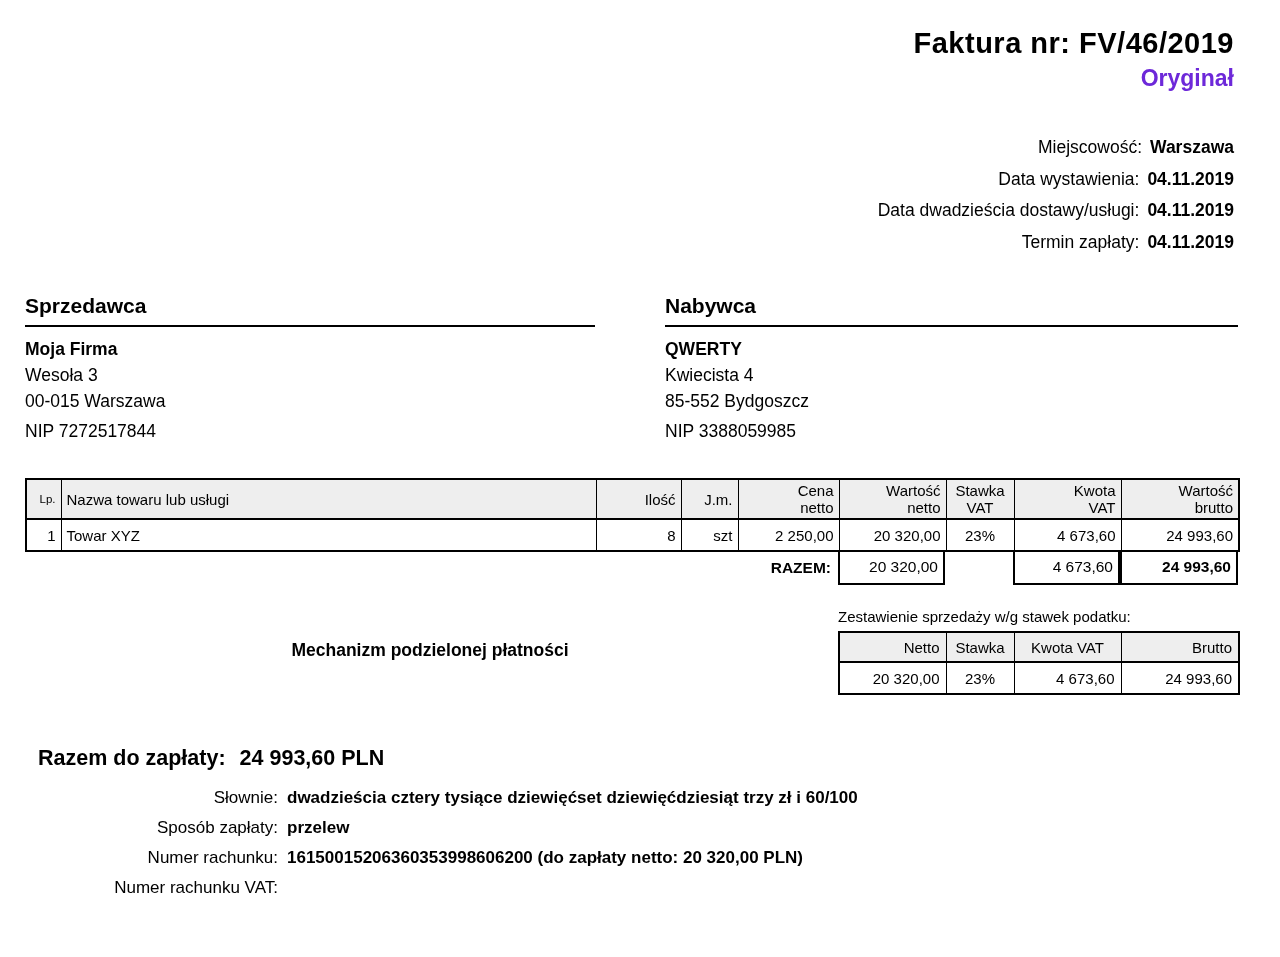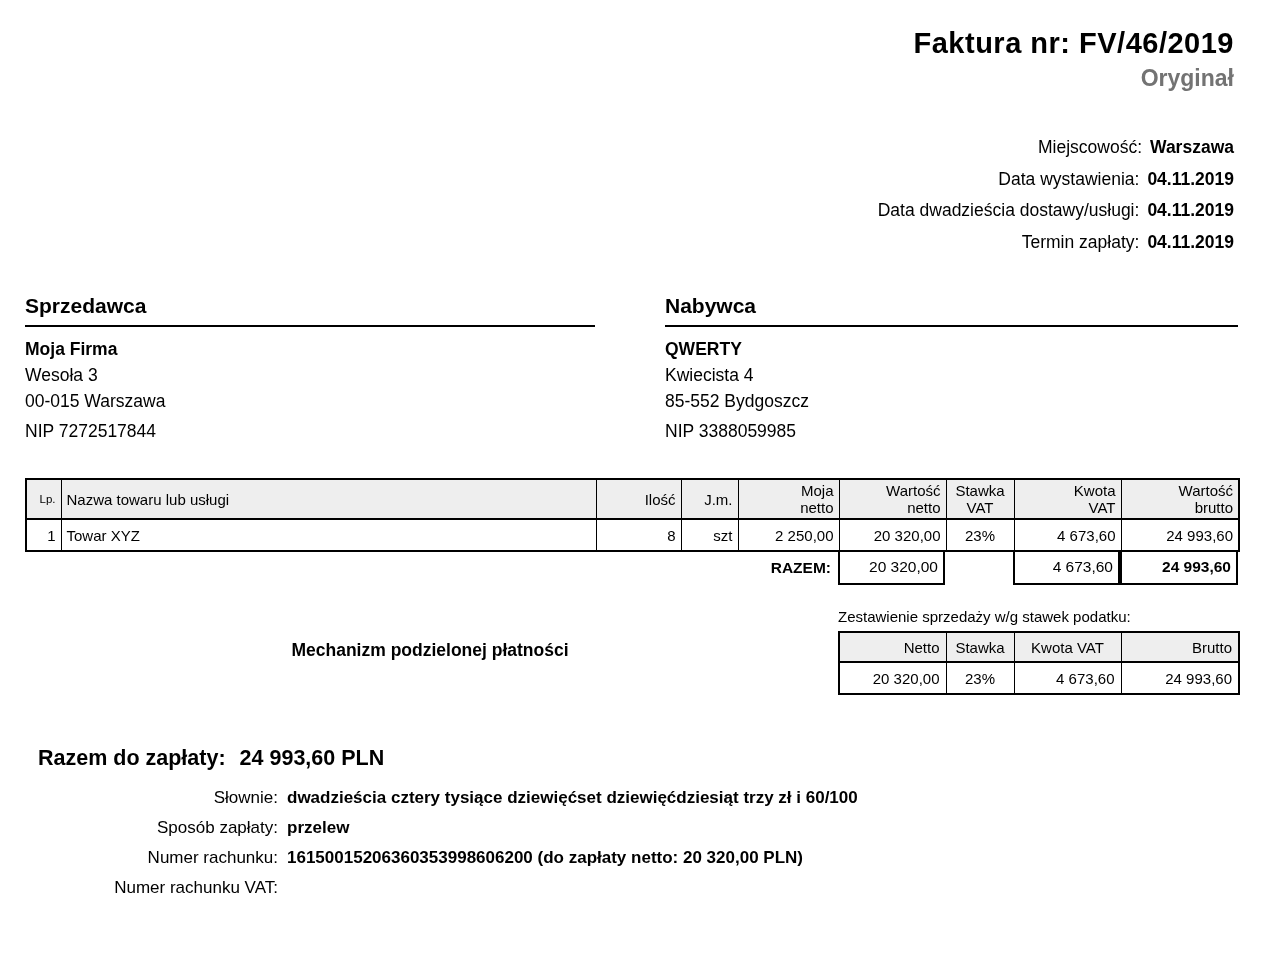--- a/index.html
+++ b/index.html
@@ -8,21 +8,21 @@
     width: 1280px; height: 957px;
     background: #ffffff;
     font-family: "Liberation Sans", sans-serif;
     color: #000000;
   }
   .page { position: relative; width: 1280px; height: 957px; overflow: hidden; background: #fff; }
 
   
   .title-block { position: absolute; top: 26px; right: 46px; text-align: right; }
   .invoice-title { font-size: 29px; font-weight: bold; line-height: 34px; letter-spacing: 0.5px; }
-  .copy-type { font-size: 23px; font-weight: bold; color: #737373; line-height: 27px; margin-top: 5px; }
+  .copy-type { font-size: 23px; font-weight: bold; color: #6d28d9; line-height: 27px; margin-top: 5px; }
 
   
   .meta-block { position: absolute; top: 132px; right: 46px; text-align: right; font-size: 17.5px; }
   .meta-row { line-height: 31.5px; white-space: nowrap; }
   .meta-row .val { font-weight: bold; margin-left: 8px; }
 
   
   .party { position: absolute; top: 294px; }
   .party.seller { left: 25px; width: 570px; }
   .party.buyer  { left: 665px; width: 573px; }
@@ -123,21 +123,21 @@
           <col style="width:68px">
           <col style="width:107px">
           <col style="width:118px">
       </colgroup>
       <thead>
         <tr>
           <th class="lp-h">Lp.</th>
           <th class="al">Nazwa towaru lub usługi</th>
           <th class="ar">Ilość</th>
           <th class="ar">J.m.</th>
-          <th class="ar pre">Moja
+          <th class="ar pre">Cena
 netto</th>
           <th class="ar pre">Wartość
 netto</th>
           <th class="ac pre">Stawka
 VAT</th>
           <th class="ar pre">Kwota
 VAT</th>
           <th class="ar pre">Wartość
 brutto</th>
         </tr>

